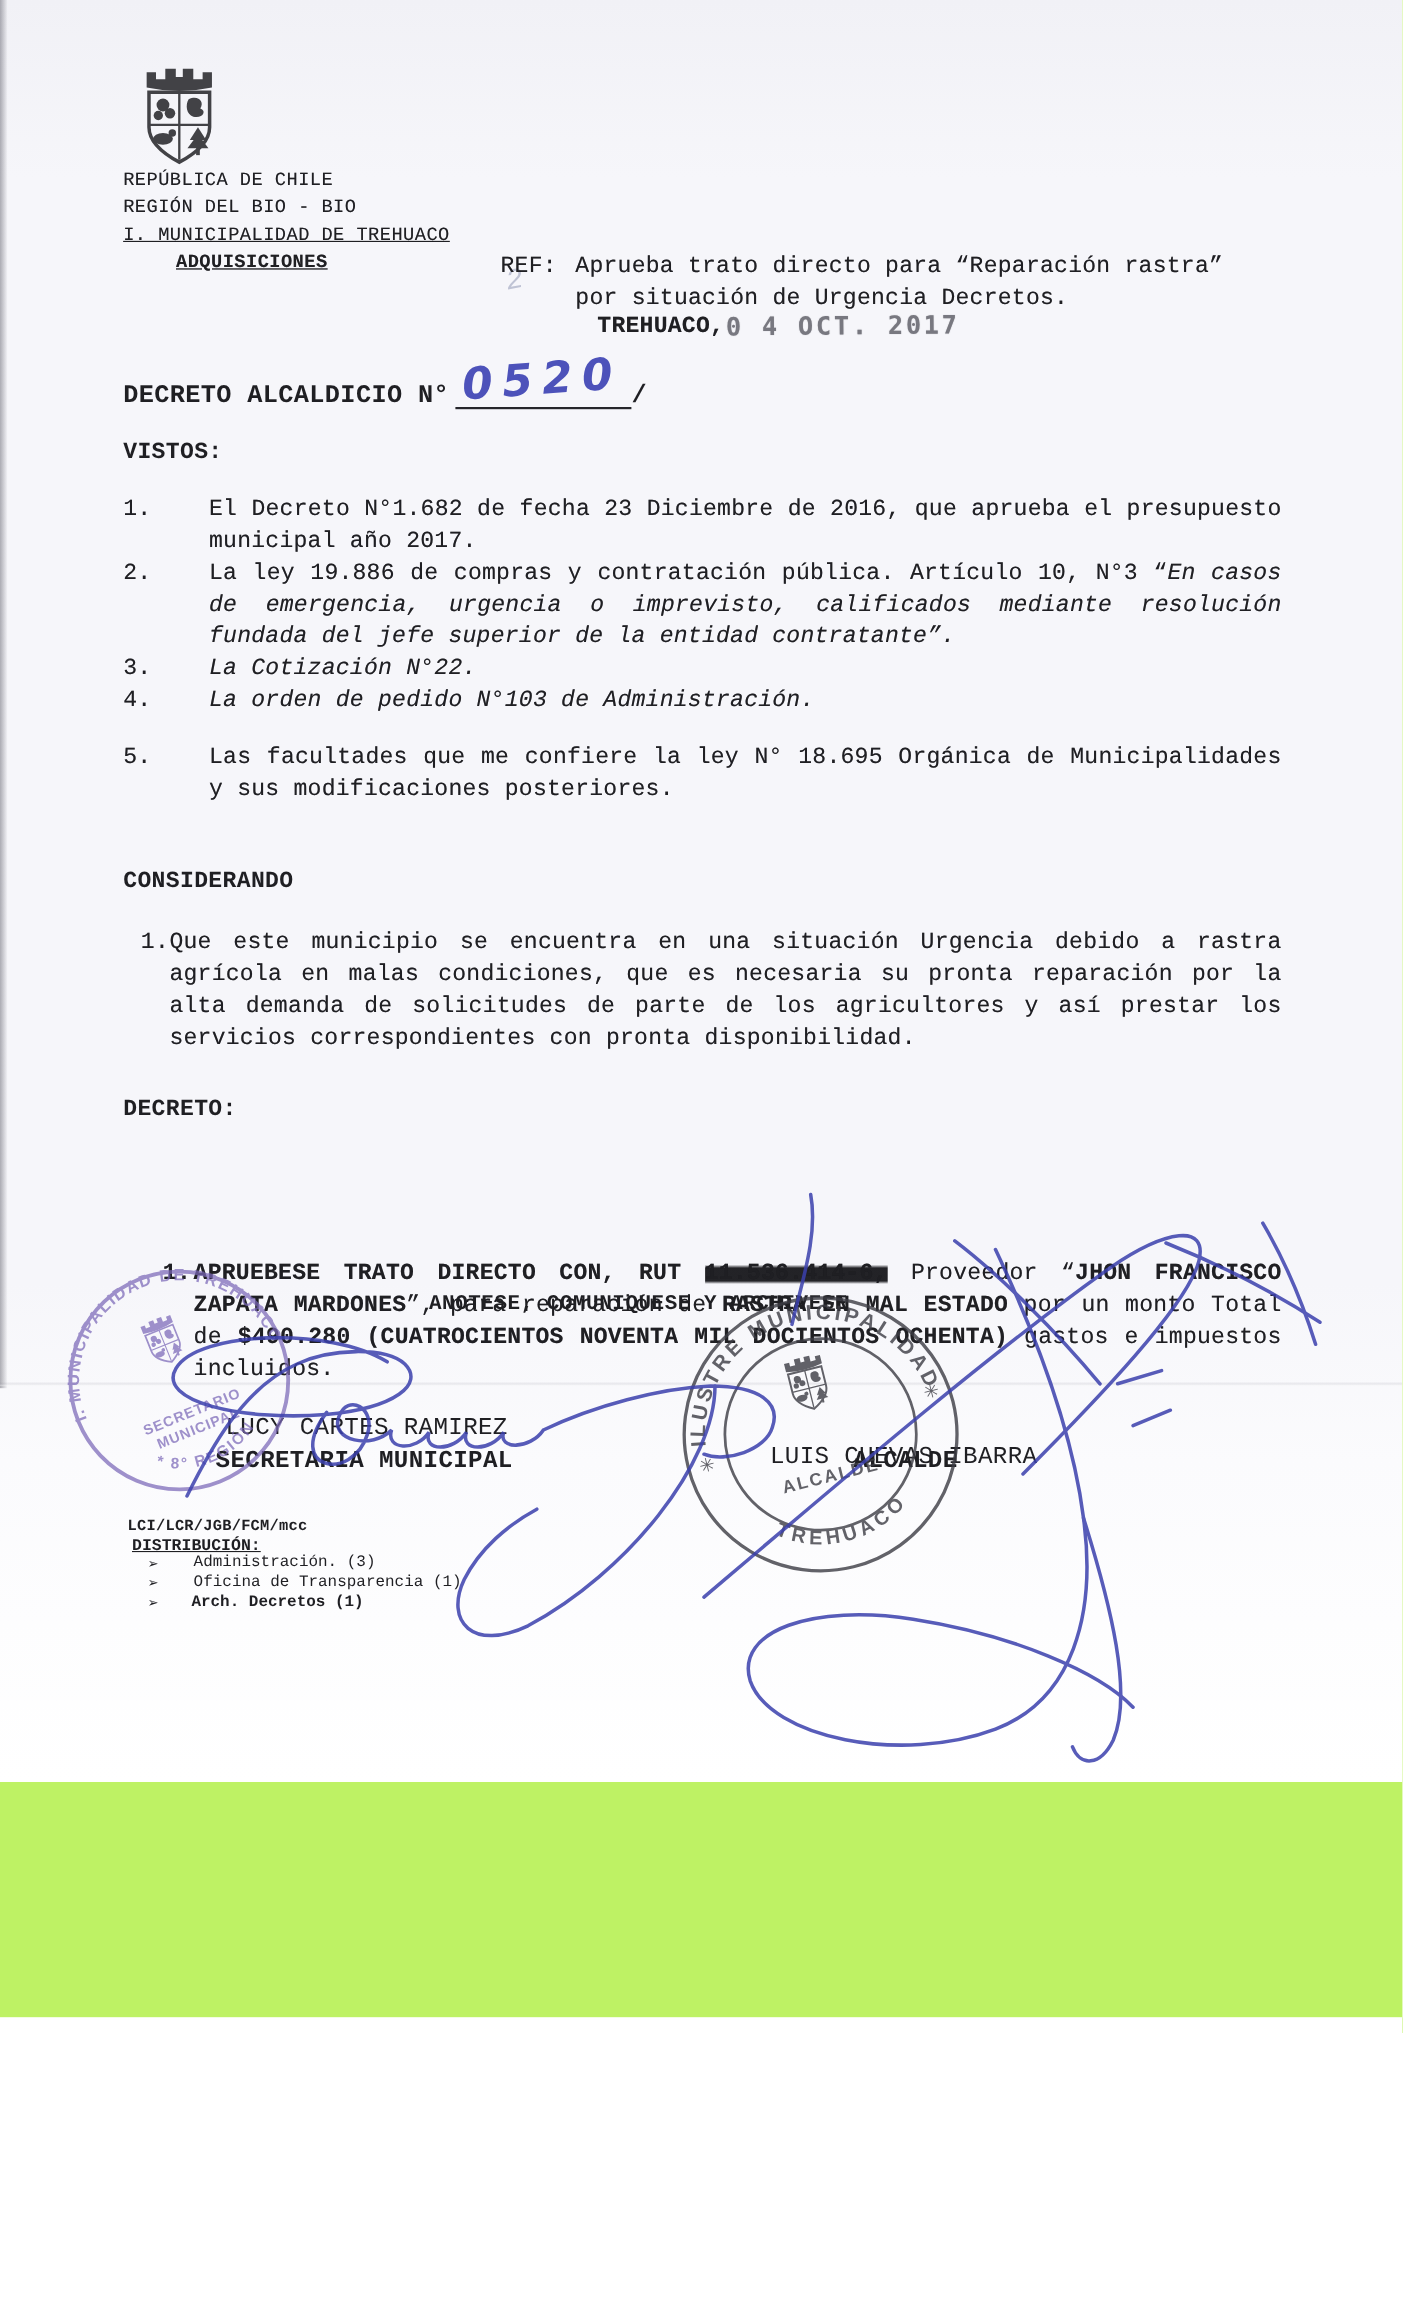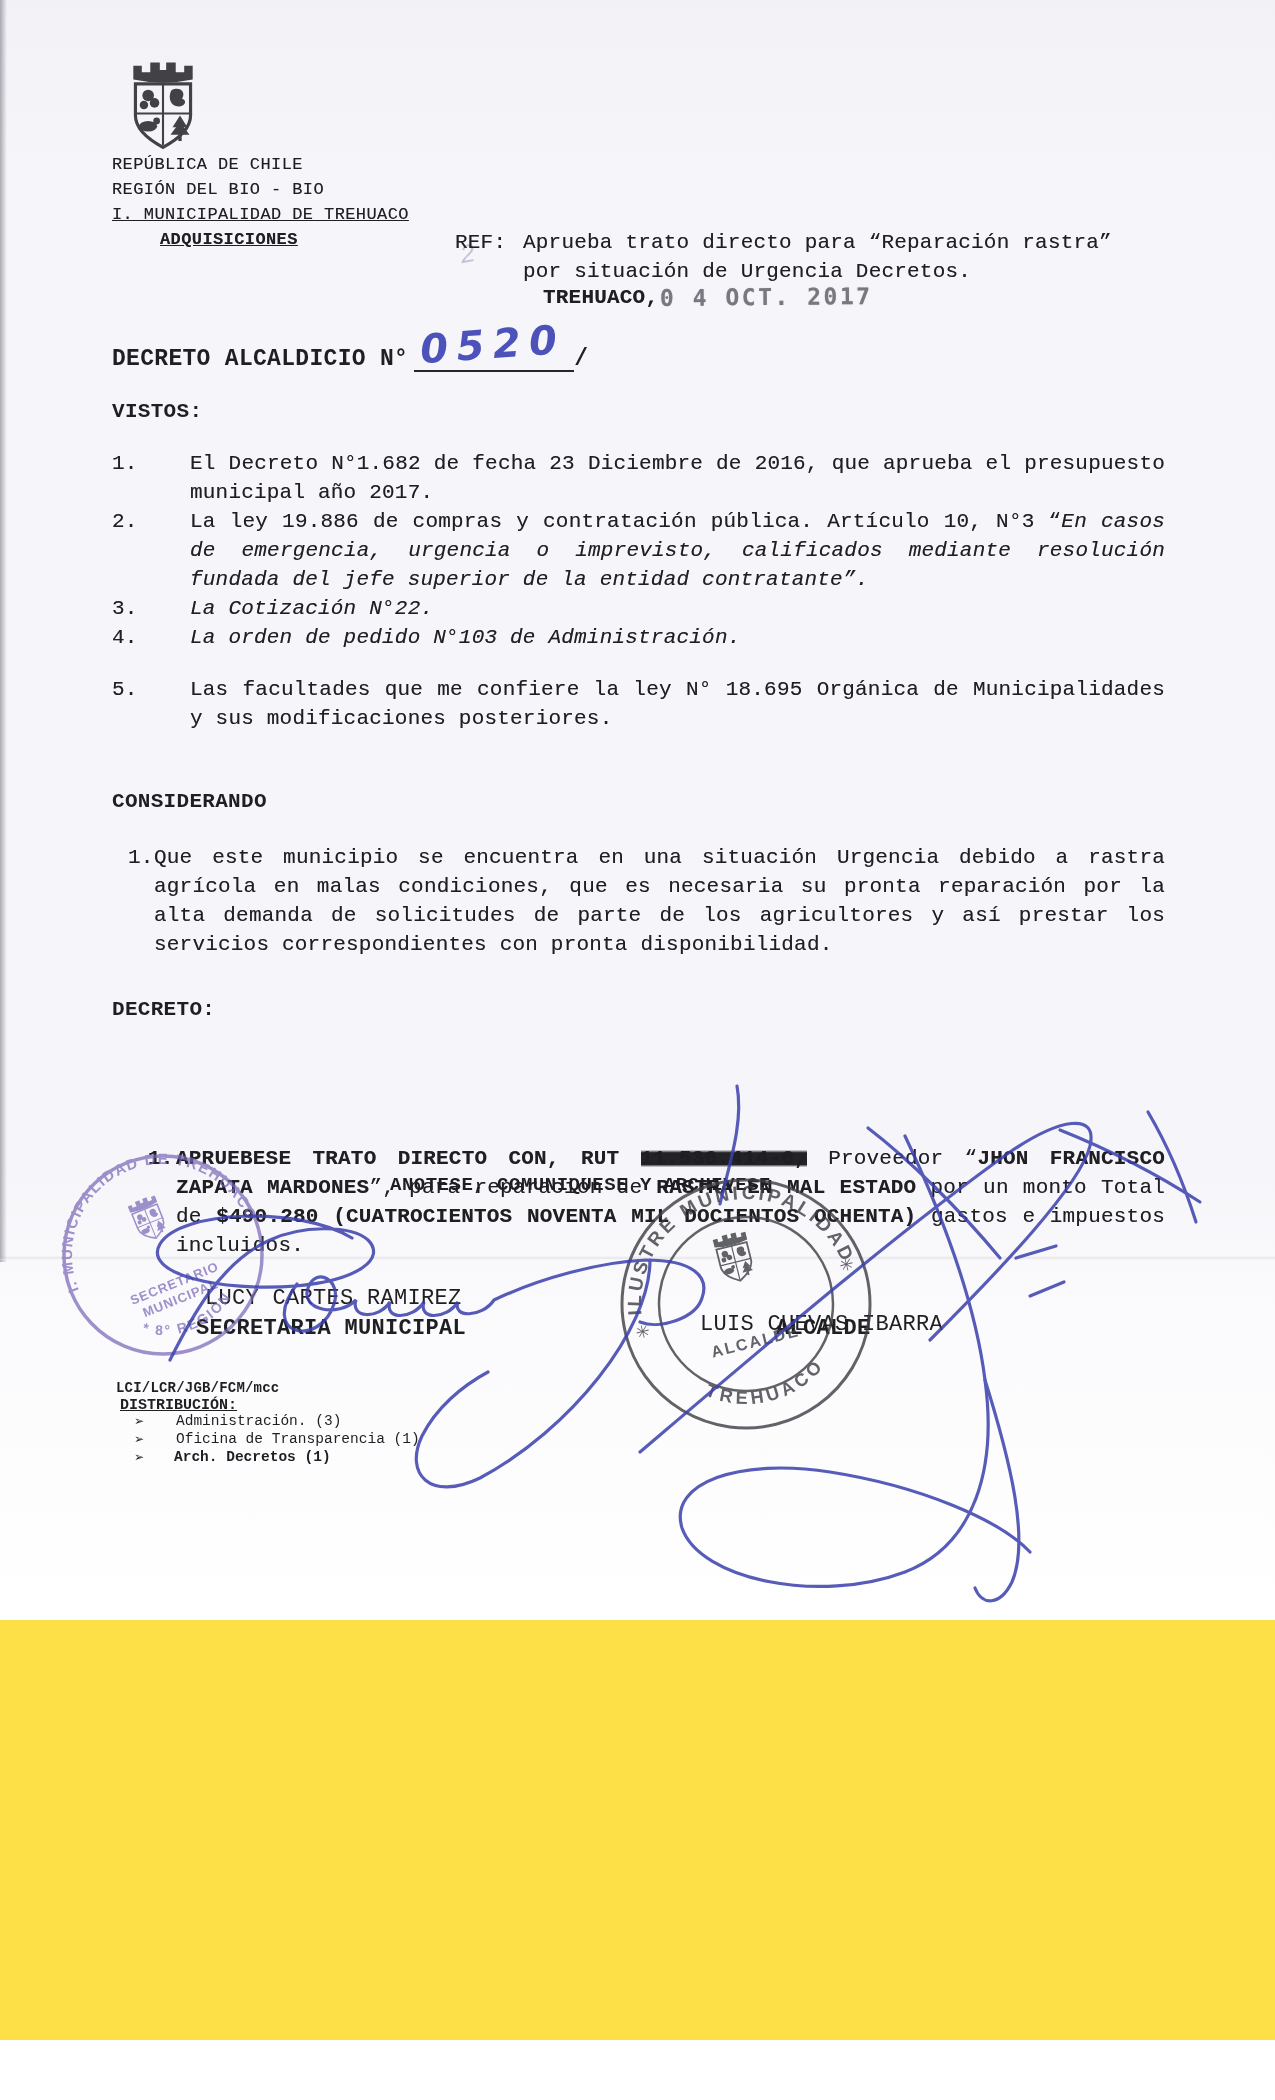--- a/index.html
+++ b/index.html
@@ -1,16 +1,16 @@
 <!DOCTYPE html>
 <html><head>
 <meta charset="utf-8">
 <style>
   html,body{margin:0;padding:0;background:#ffffff;}
-  .page{position:relative;width:1275px;height:2040px;background:#fde047;overflow:hidden;
+  .page{position:relative;width:1275px;height:1834px;background:#bef264;overflow:hidden;
         font-family:"Liberation Mono","DejaVu Sans Mono",monospace;color:#1f1f23;}
   .scan-tint{position:absolute;left:0;top:0;width:100%;height:1620px;
         background:linear-gradient(180deg,#f1f1f6 0%,#f6f6fa 10%,#f6f6fa 72%,#fbfbfd 82%,#ffffff 100%);}
   .edge-shadow{position:absolute;left:0;top:0;width:7px;height:1262px;
         background:linear-gradient(90deg,rgba(80,80,92,.45),rgba(80,80,92,0));}
   .fold-line{position:absolute;left:0;top:1256px;width:100%;height:4px;opacity:.55;
         background:linear-gradient(180deg,rgba(140,140,152,0),rgba(140,140,152,.3),rgba(255,255,255,.7));}
   .abs{position:absolute;}
   .tw{font-size:21px;line-height:29px;letter-spacing:.2px;text-shadow:0 0 .4px rgba(20,20,24,.45);}
   .bold{font-weight:bold;}

